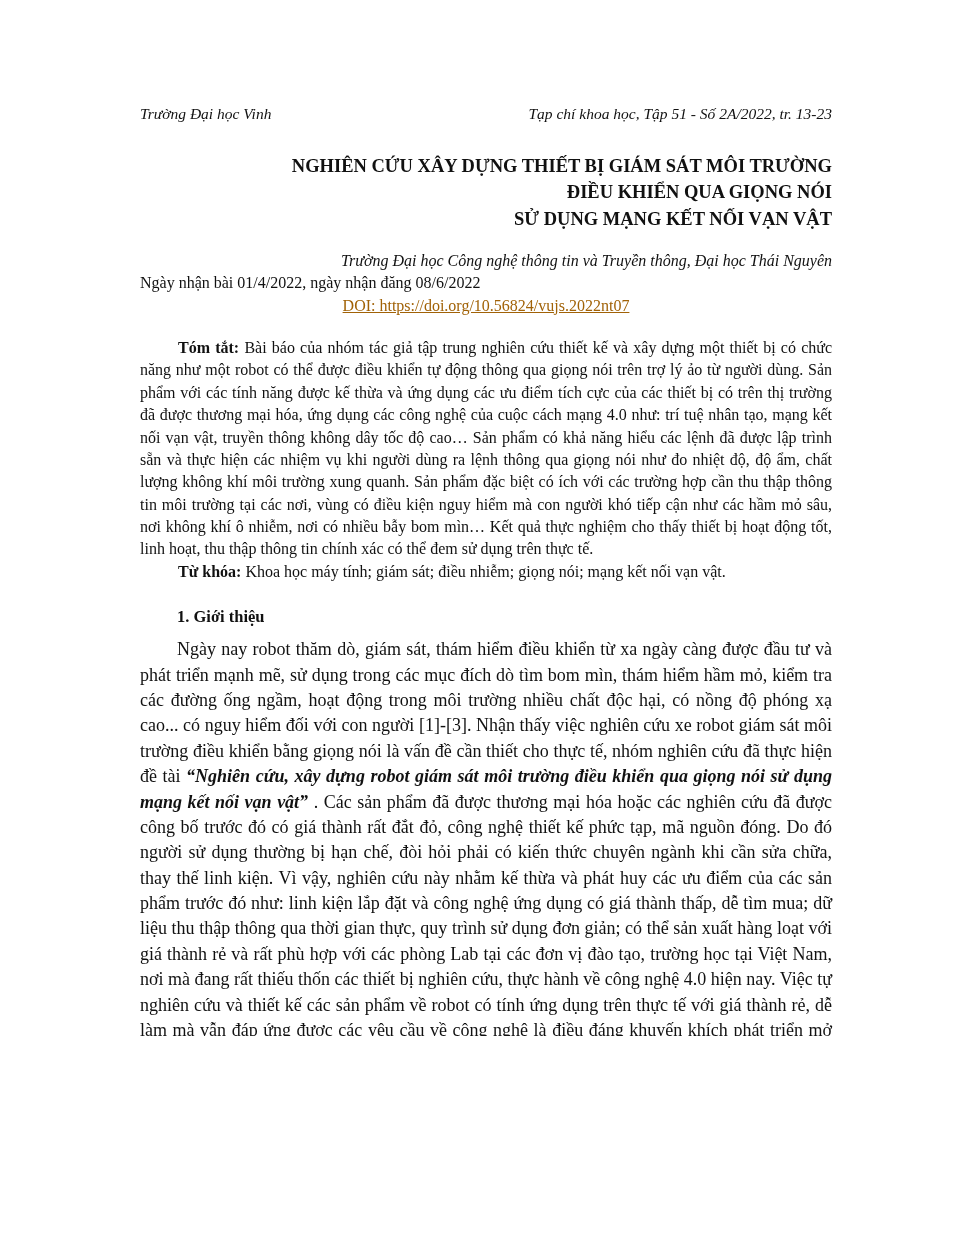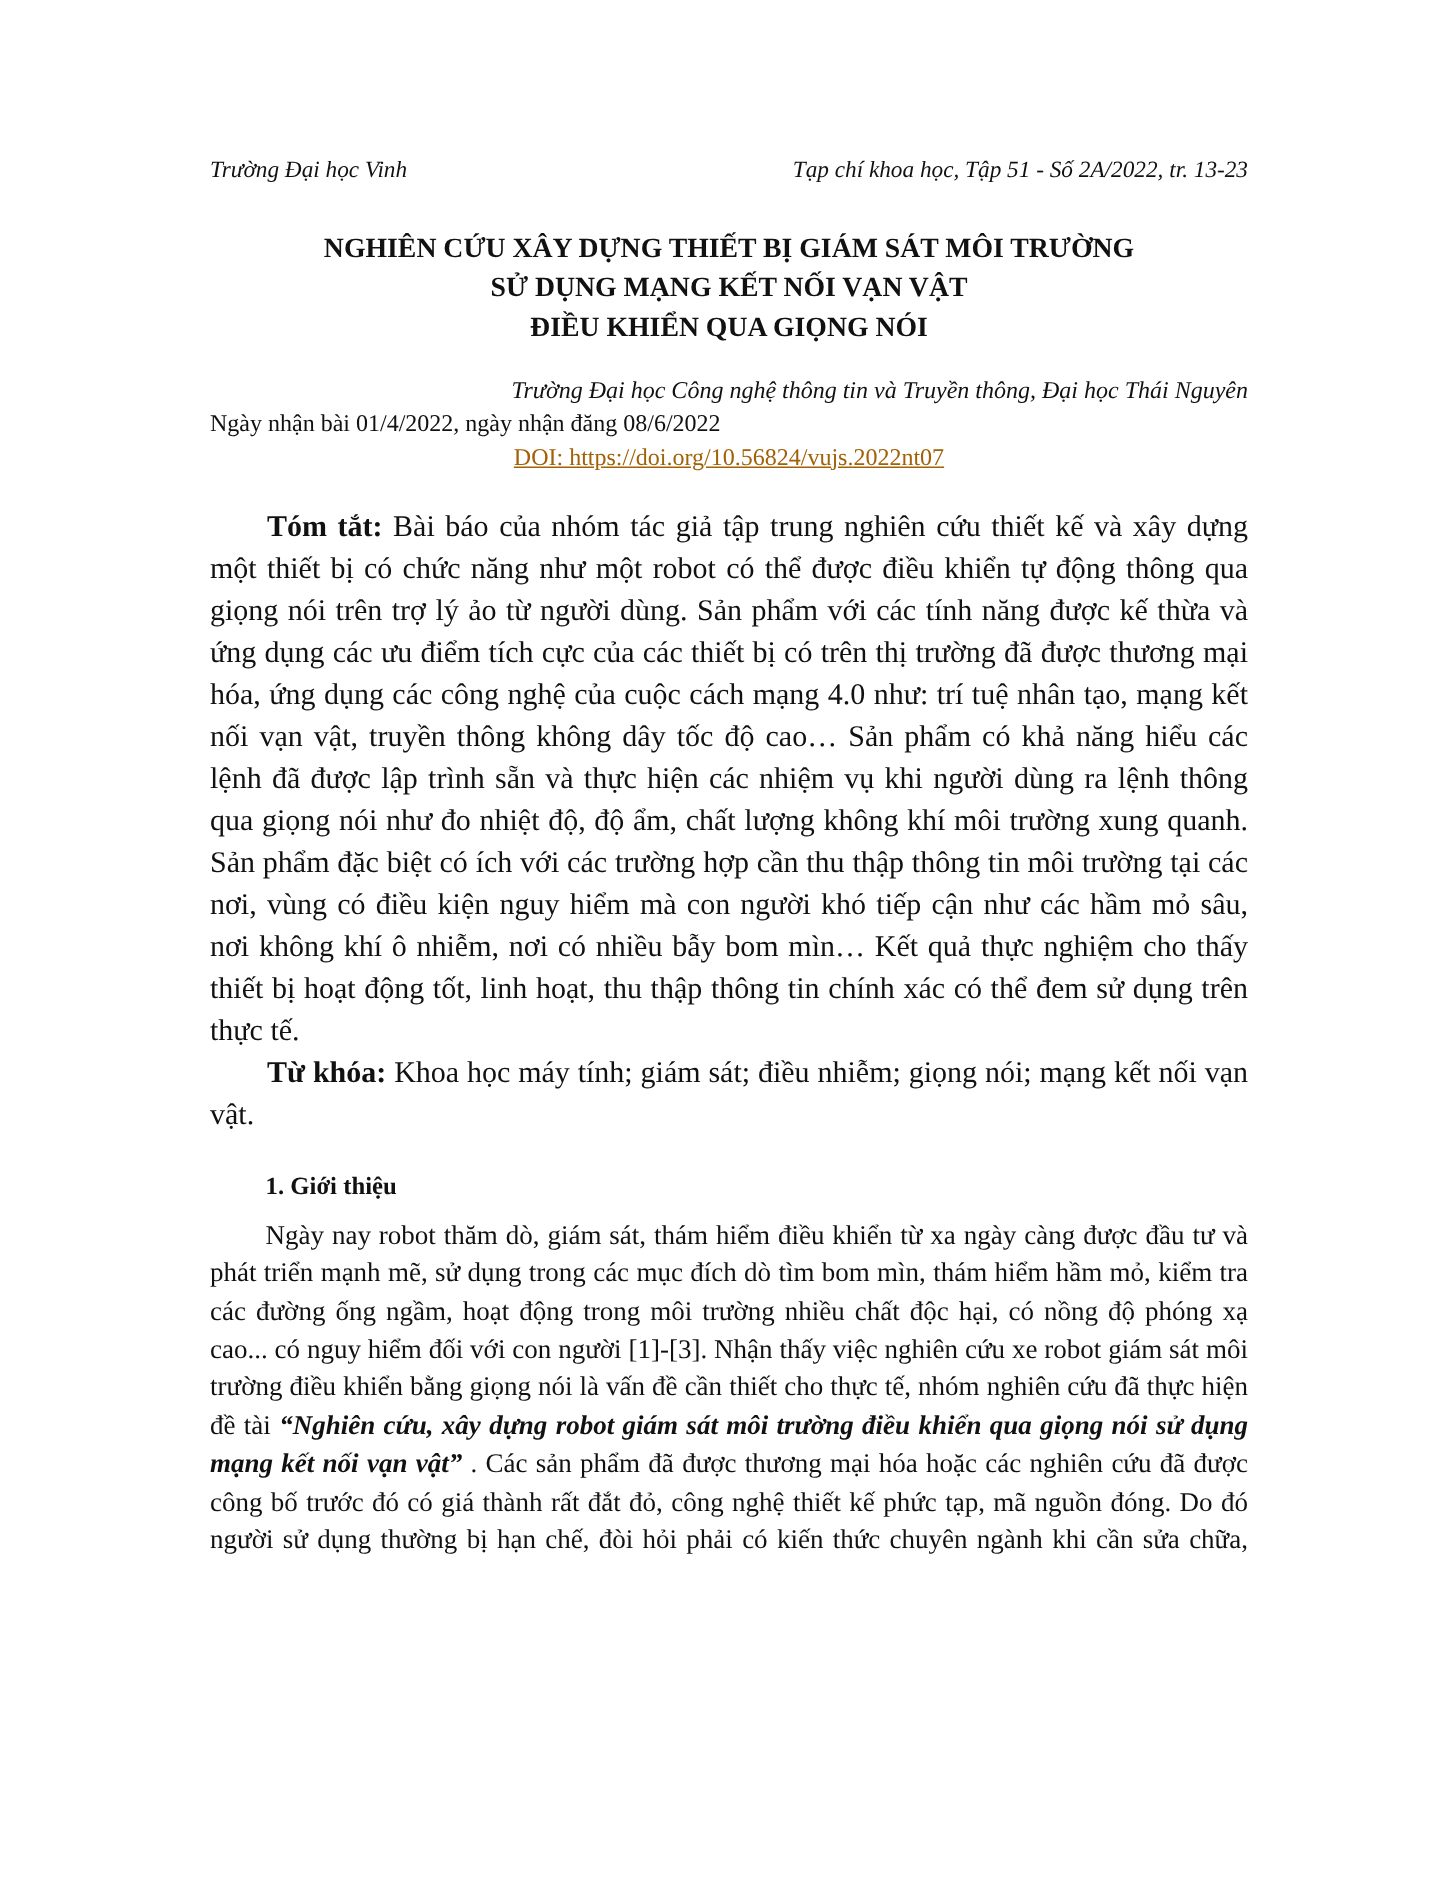--- a/index.html
+++ b/index.html
@@ -30,21 +30,21 @@
     font-size: 15.5px;
     margin-bottom: 30px;
   }
   .title {
     margin: 0 0 18px 0;
     text-align: center;
     font-weight: bold;
     font-size: 18.5px;
     line-height: 1.42;
   }
-  .title .title-line { display: block; }
+  .title .title-line { display: block; text-align: right; }
   .byline {
     margin: 0;
     text-align: center;
     font-weight: bold;
     font-size: 16.5px;
     line-height: 1.4;
   }
   .affiliation {
     margin: 0;
     text-align: right;
@@ -63,21 +63,21 @@
     font-size: 16px;
     line-height: 1.4;
   }
   .doi-link {
     color: #a16207;
     text-decoration: underline;
     cursor: pointer;
   }
   .abstract, .keywords {
     margin: 0;
-    font-size: 20px;
+    font-size: 16px;
     line-height: 1.4;
     text-align: justify;
     text-indent: 38px;
   }
   .bold-label { font-weight: bold; }
   .section-heading {
     margin: 24px 0 10px 0;
     font-weight: bold;
     font-size: 16.5px;
     text-indent: 37px;
@@ -118,22 +118,22 @@
 <div class="page">
   <div class="content">
 
     <div class="running-header">
       <span>Trường Đại học Vinh</span>
       <span>Tạp chí khoa học, Tập 51 - Số 2A/2022, tr. 13-23</span>
     </div>
 
     <h1 class="title">
       <span class="title-line">NGHIÊN CỨU XÂY DỰNG THIẾT BỊ GIÁM SÁT MÔI TRƯỜNG</span>
+      <span class="title-line">ĐIỀU KHIỂN QUA GIỌNG NÓI</span>
       <span class="title-line">SỬ DỤNG MẠNG KẾT NỐI VẠN VẬT</span>
-      <span class="title-line">ĐIỀU KHIỂN QUA GIỌNG NÓI</span>
     </h1>
 
     <p class="affiliation">Trường Đại học Công nghệ thông tin và Truyền thông, Đại học Thái Nguyên</p>
     <p class="dates">Ngày nhận bài 01/4/2022, ngày nhận đăng 08/6/2022</p>
     <p class="doi-line">
       <a class="doi-link">DOI: https://doi.org/10.56824/vujs.2022nt07</a>
     </p>
 
     <p class="abstract">
       <span class="bold-label">Tóm tắt: </span>

